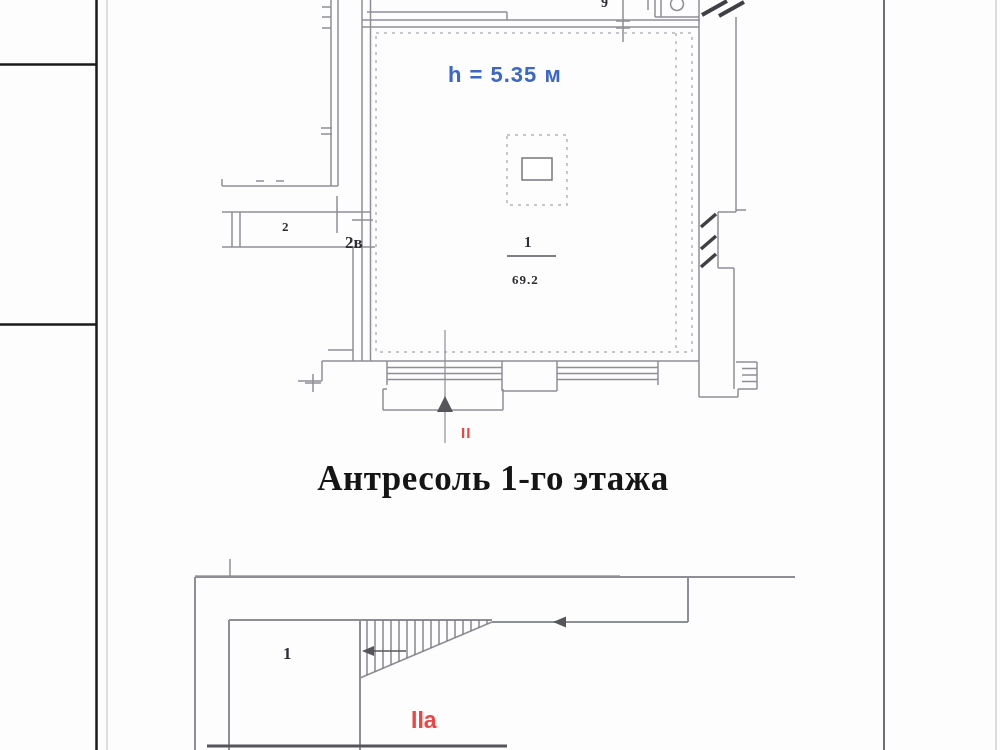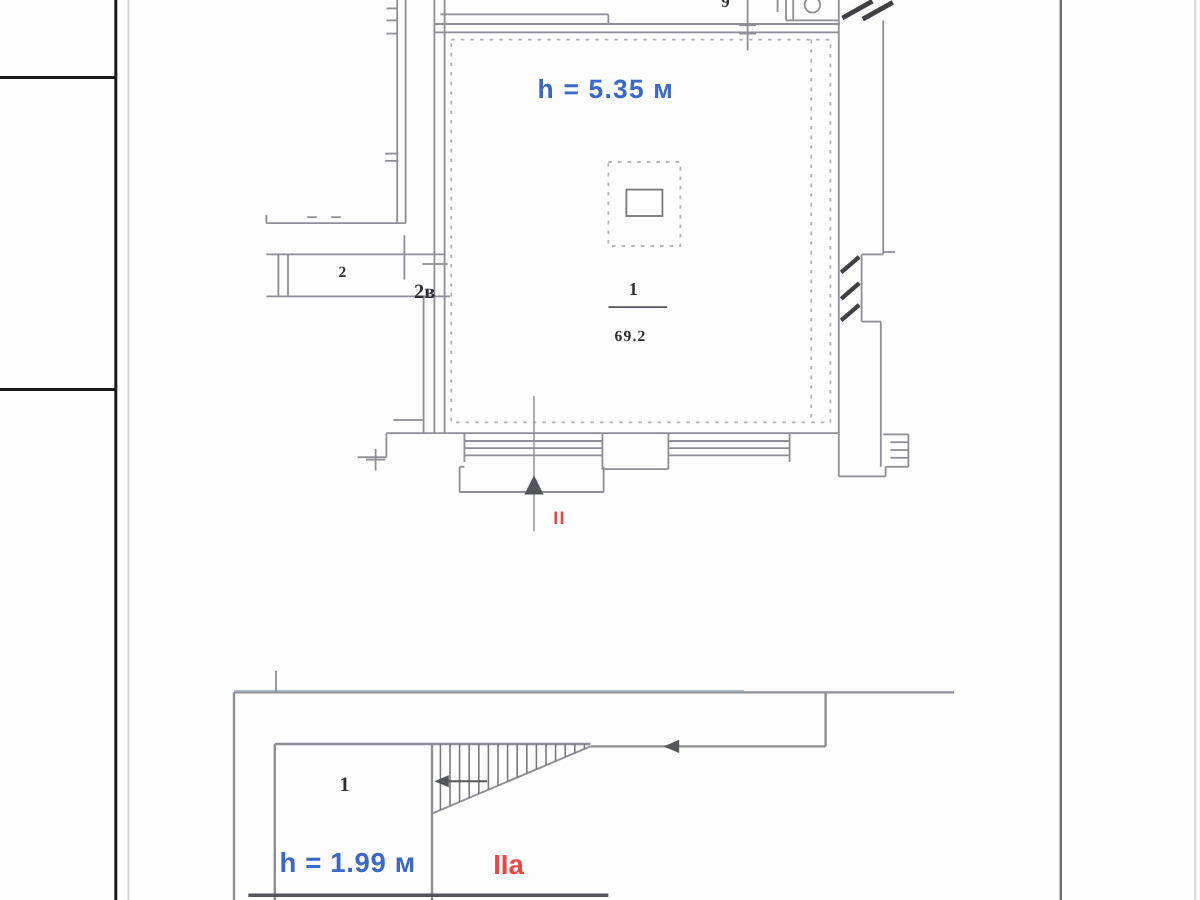--- a/index.html
+++ b/index.html
@@ -203,17 +203,17 @@
   </g>
 </svg>
 
 <div class="lbl serif t-9">9</div>
 <div class="lbl blue  t-h4">h = 5.35 м</div>
 <div class="lbl serif t-2">2</div>
 <div class="lbl serif t-2v">2в</div>
 <div class="lbl serif t-r1">1</div>
 <div class="lbl serif t-area">69.2</div>
 <div class="lbl red   t-ii">II</div>
+<div class="lbl title t-title">Антресоль 1-го этажа</div>
 <div class="lbl serif t-low1">1</div>
-<div class="lbl blue  t-h199">h = 1.99 м</div>
 <div class="lbl red   t-iia">IIа</div>
 
 </div>
 
 </body></html>

